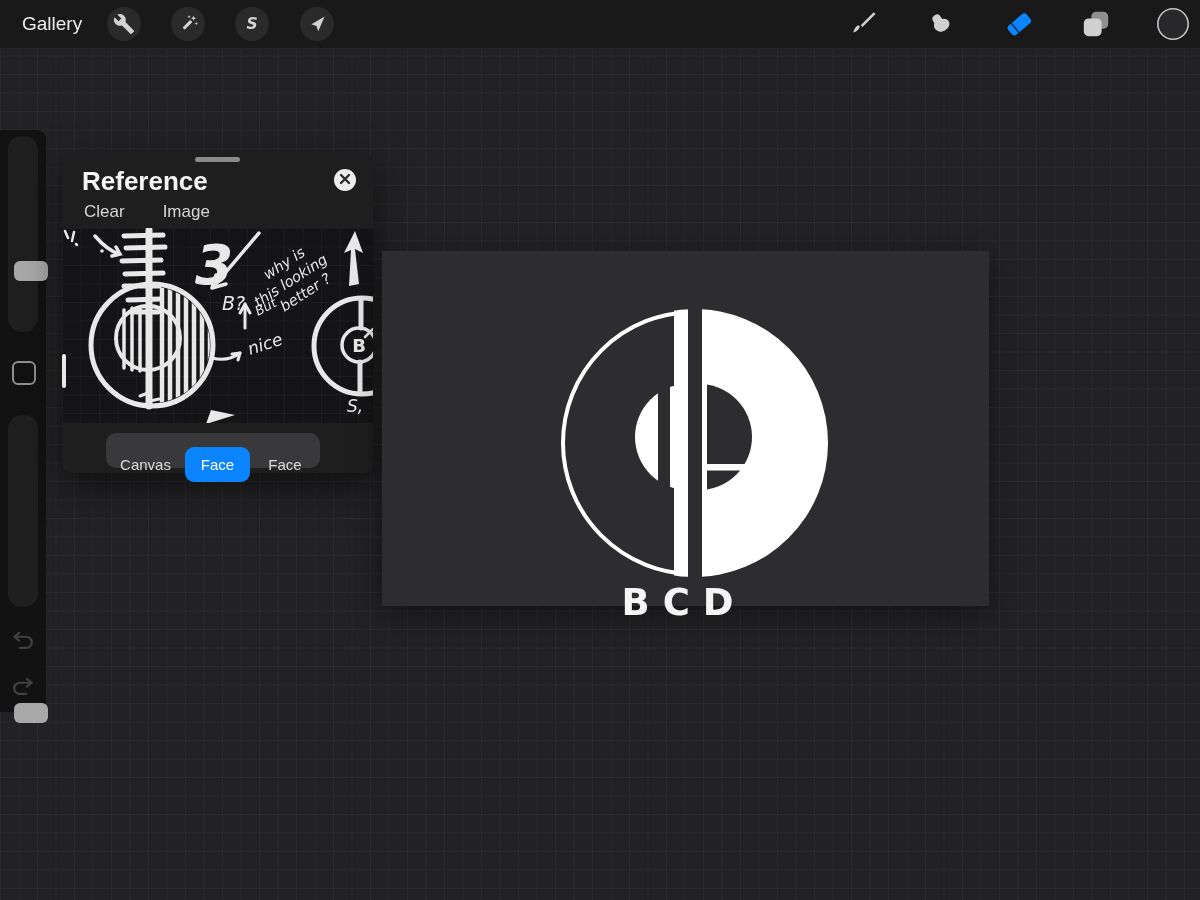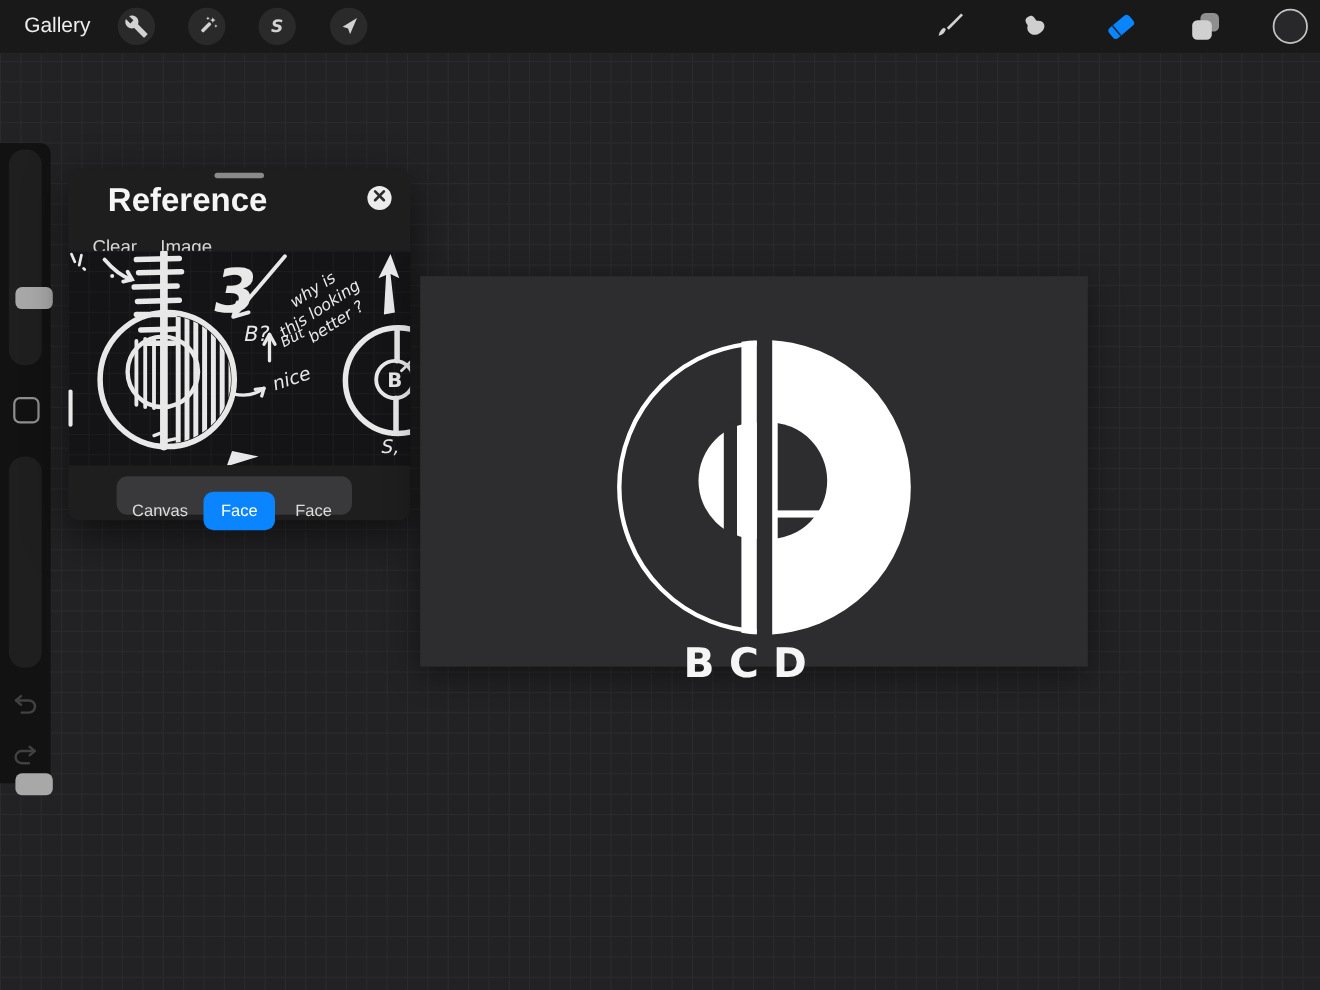--- a/index.html
+++ b/index.html
@@ -26,23 +26,23 @@
   .slider2{top:285px;height:192px;}
   .handle{position:absolute;left:6px;width:34px;height:20px;background:#a8a8a8;border-radius:6px;}
   .handle1{top:125px;}
   .handle2{top:288px;}
   .modify{position:absolute;left:12px;top:231px;width:20px;height:20px;border:2px solid #8f8f8f;border-radius:6px;background:transparent;}
   .histbtn{position:absolute;left:3px;width:40px;height:40px;display:flex;align-items:center;justify-content:center;}
   .undo{top:492px;} .redo{top:538px;}
   
   .panel{position:absolute;left:62px;top:153px;width:311px;height:320px;background:#1e1e1f;border-radius:10px;box-shadow:0 14px 38px rgba(0,0,0,.55);}
   .drag-handle{position:absolute;left:133px;top:4px;width:45px;height:5px;border-radius:3px;background:#8a8a8a;}
-  .panel-title{position:absolute;left:20px;top:13px;font-size:30px;font-weight:bold;color:#f5f5f5;margin-left:16px;}
+  .panel-title{position:absolute;left:20px;top:13px;font-size:26px;font-weight:bold;color:#f5f5f5;}
   .panel-close{position:absolute;left:272px;top:16px;width:22px;height:22px;border-radius:50%;background:#ececec;display:flex;align-items:center;justify-content:center;}
-  .panel-actions{position:absolute;left:22px;top:62px;display:flex;gap:21px;}
+  .panel-actions{position:absolute;left:22px;top:49px;display:flex;gap:38px;}
   .panel-actions span{font-size:17px;color:#d6d6d6;}
   .ref-image{position:absolute;left:0;top:75px;width:311px;height:195px;overflow:hidden;
     background-color:#141416;
     background-image:
       linear-gradient(#1d1d1f 1px, transparent 1px),
       linear-gradient(90deg,#1d1d1f 1px, transparent 1px);
     background-size:18.5px 18.5px;}
   .segmented{position:absolute;left:44px;top:280px;width:214px;height:35px;background:#39393b;border-radius:10px;display:flex;align-items:center;}
   .seg{height:35px;display:flex;align-items:center;justify-content:center;font-size:15px;color:#dcdcdc;border-radius:9px;margin-top:28px;}
   .seg.c1{width:79px;} .seg.c2{width:65px;} .seg.c3{width:70px;}

